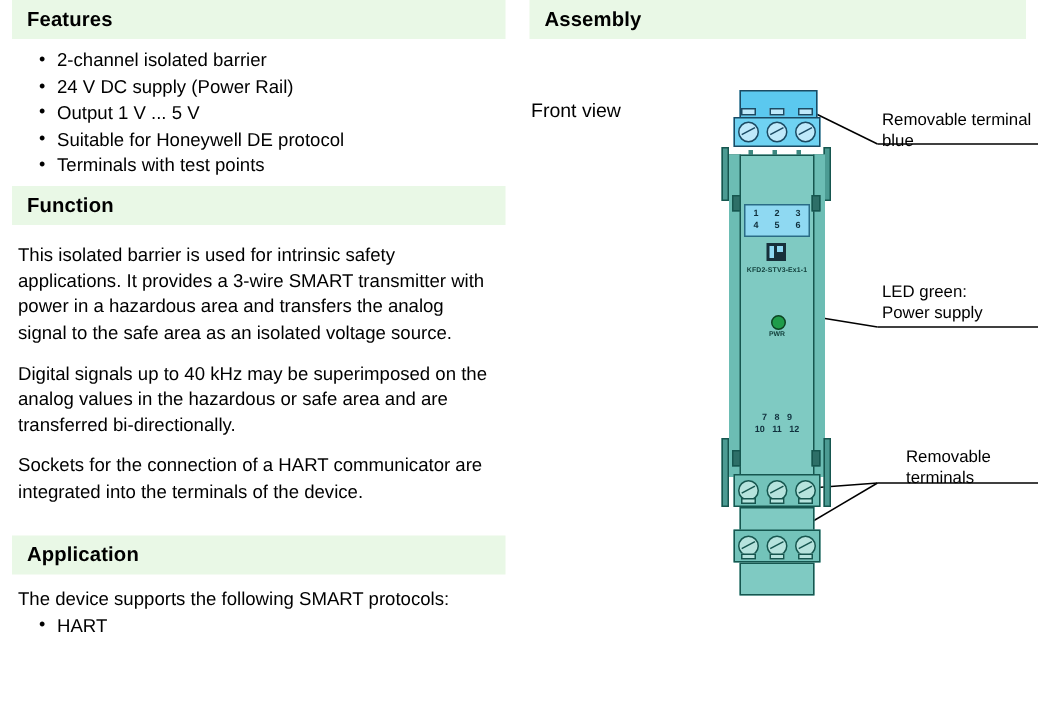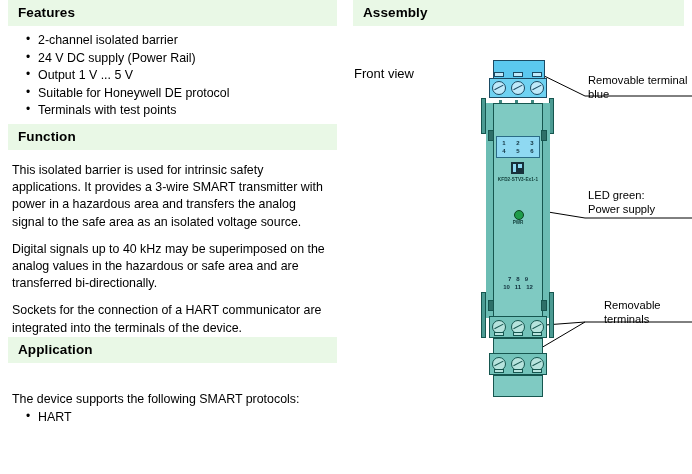--- a/index.html
+++ b/index.html
@@ -47,21 +47,21 @@
     font-size:12.4px;
     line-height:17.2px;
     padding-top:10px;
   }
   .para.first{padding-top:12px;}
 
   .app-lead{
     margin:0 16px 0 12px;
     font-size:12.4px;
     line-height:17.2px;
-    padding-top:28px;
+    padding-top:8px;
   }
 
   
   .frontview-label{
     position:absolute;
     left:9px;top:66px;
     font-size:13px;
     font-weight:normal;
   }
 
@@ -197,21 +197,21 @@
       <li>Output 1 V ... 5 V</li>
       <li>Suitable for Honeywell DE protocol</li>
       <li>Terminals with test points</li>
     </ul>
 
     <div class="sec-header" style="margin-top:4px">Function</div>
     <p class="para first">This isolated barrier is used for intrinsic safety applications. It provides a 3-wire SMART transmitter with power in a hazardous area and transfers the analog signal to the safe area as an isolated voltage source.</p>
     <p class="para">Digital signals up to 40 kHz may be superimposed on the analog values in the hazardous or safe area and are transferred bi-directionally.</p>
     <p class="para">Sockets for the connection of a HART communicator are integrated into the terminals of the device.</p>
 
-    <div class="sec-header" style="">Application</div>
+    <div class="sec-header" style="margin-top:20px">Application</div>
     <p class="app-lead">The device supports the following SMART protocols:</p>
     <ul class="bullets" style="margin-top:1px">
       <li>HART</li>
 
     </ul>
   </div>
 
   <div class="col-right">
 
     <div class="sec-header">Assembly</div>

